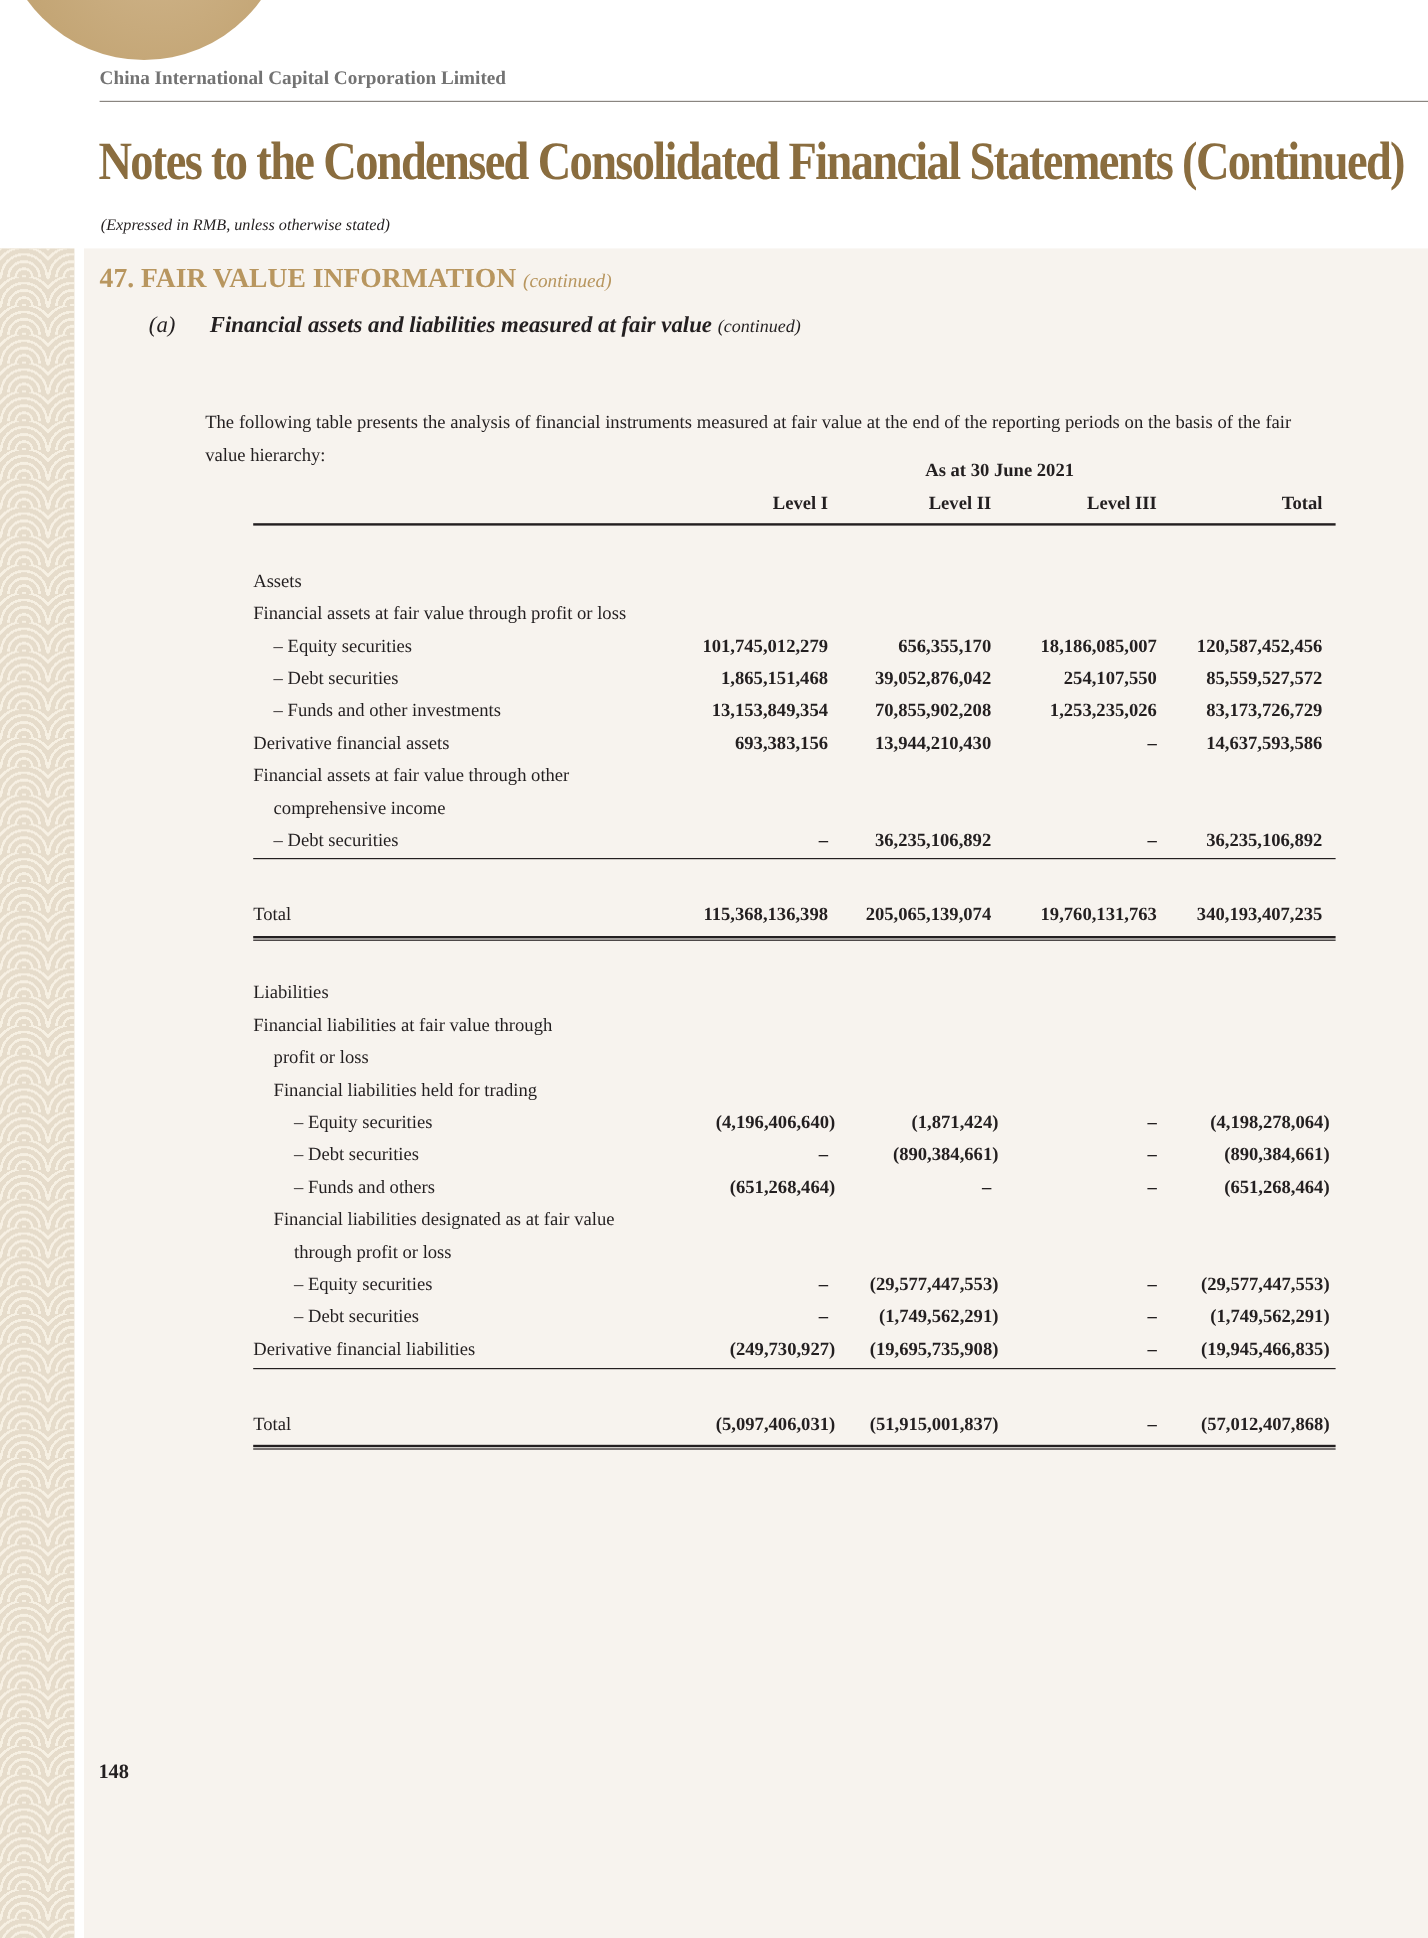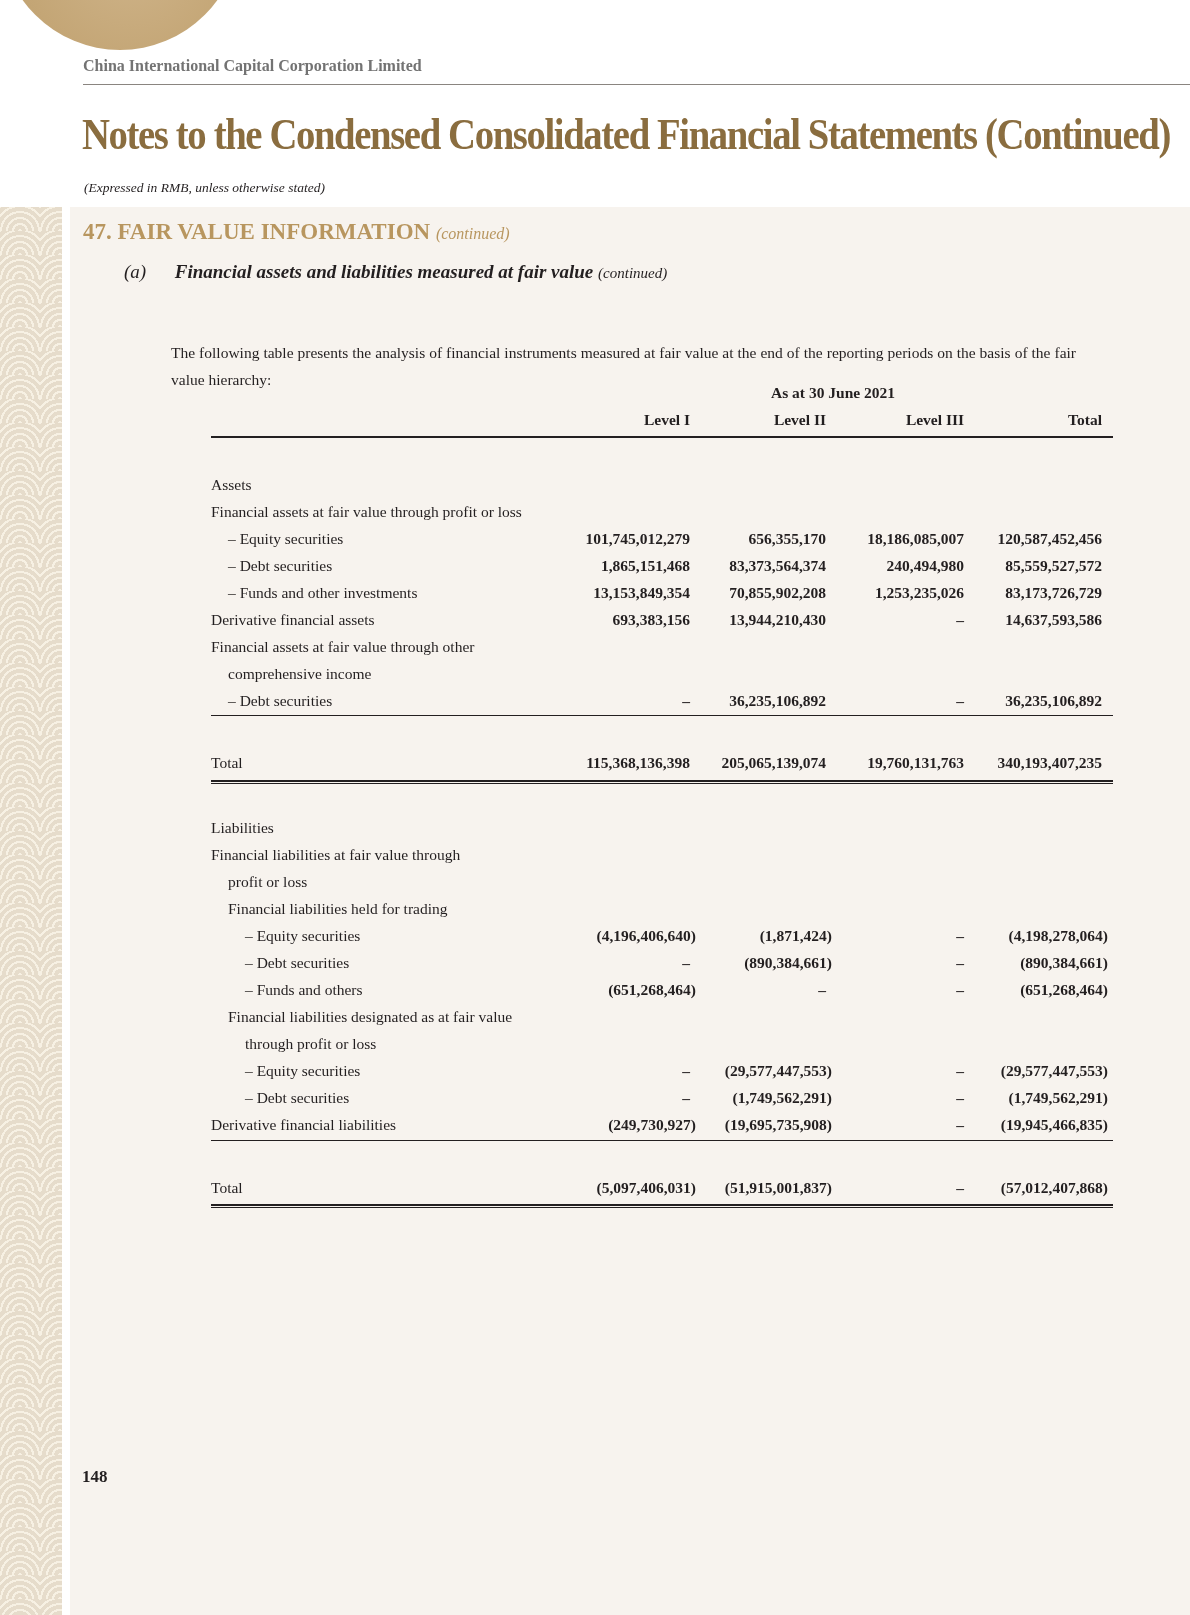--- a/index.html
+++ b/index.html
@@ -100,22 +100,22 @@
     <div class="row" style="top: 530px; left: 0px; width: 1190px;">
       <span class="label" style="left: 188px;">– Equity securities</span>
       <span class="num" style="right: 540px;">101,745,012,279</span>
       <span class="num" style="right: 404px;">656,355,170</span>
       <span class="num" style="right: 266px;">18,186,085,007</span>
       <span class="num" style="right: 128px;">120,587,452,456</span>
     </div>
     <div class="row" style="top: 557px; left: 0px; width: 1190px;">
       <span class="label" style="left: 188px;">– Debt securities</span>
       <span class="num" style="right: 540px;">1,865,151,468</span>
-      <span class="num" style="right: 404px;">83,373,564,374</span>
-      <span class="num" style="right: 266px;">240,494,980</span>
+      <span class="num" style="right: 404px;">39,052,876,042</span>
+      <span class="num" style="right: 266px;">254,107,550</span>
       <span class="num" style="right: 128px;">85,559,527,572</span>
     </div>
     <div class="row" style="top: 584px; left: 0px; width: 1190px;">
       <span class="label" style="left: 188px;">– Funds and other investments</span>
       <span class="num" style="right: 540px;">13,153,849,354</span>
       <span class="num" style="right: 404px;">70,855,902,208</span>
       <span class="num" style="right: 266px;">1,253,235,026</span>
       <span class="num" style="right: 128px;">83,173,726,729</span>
     </div>
     <div class="row" style="top: 611px; left: 0px; width: 1190px;">

